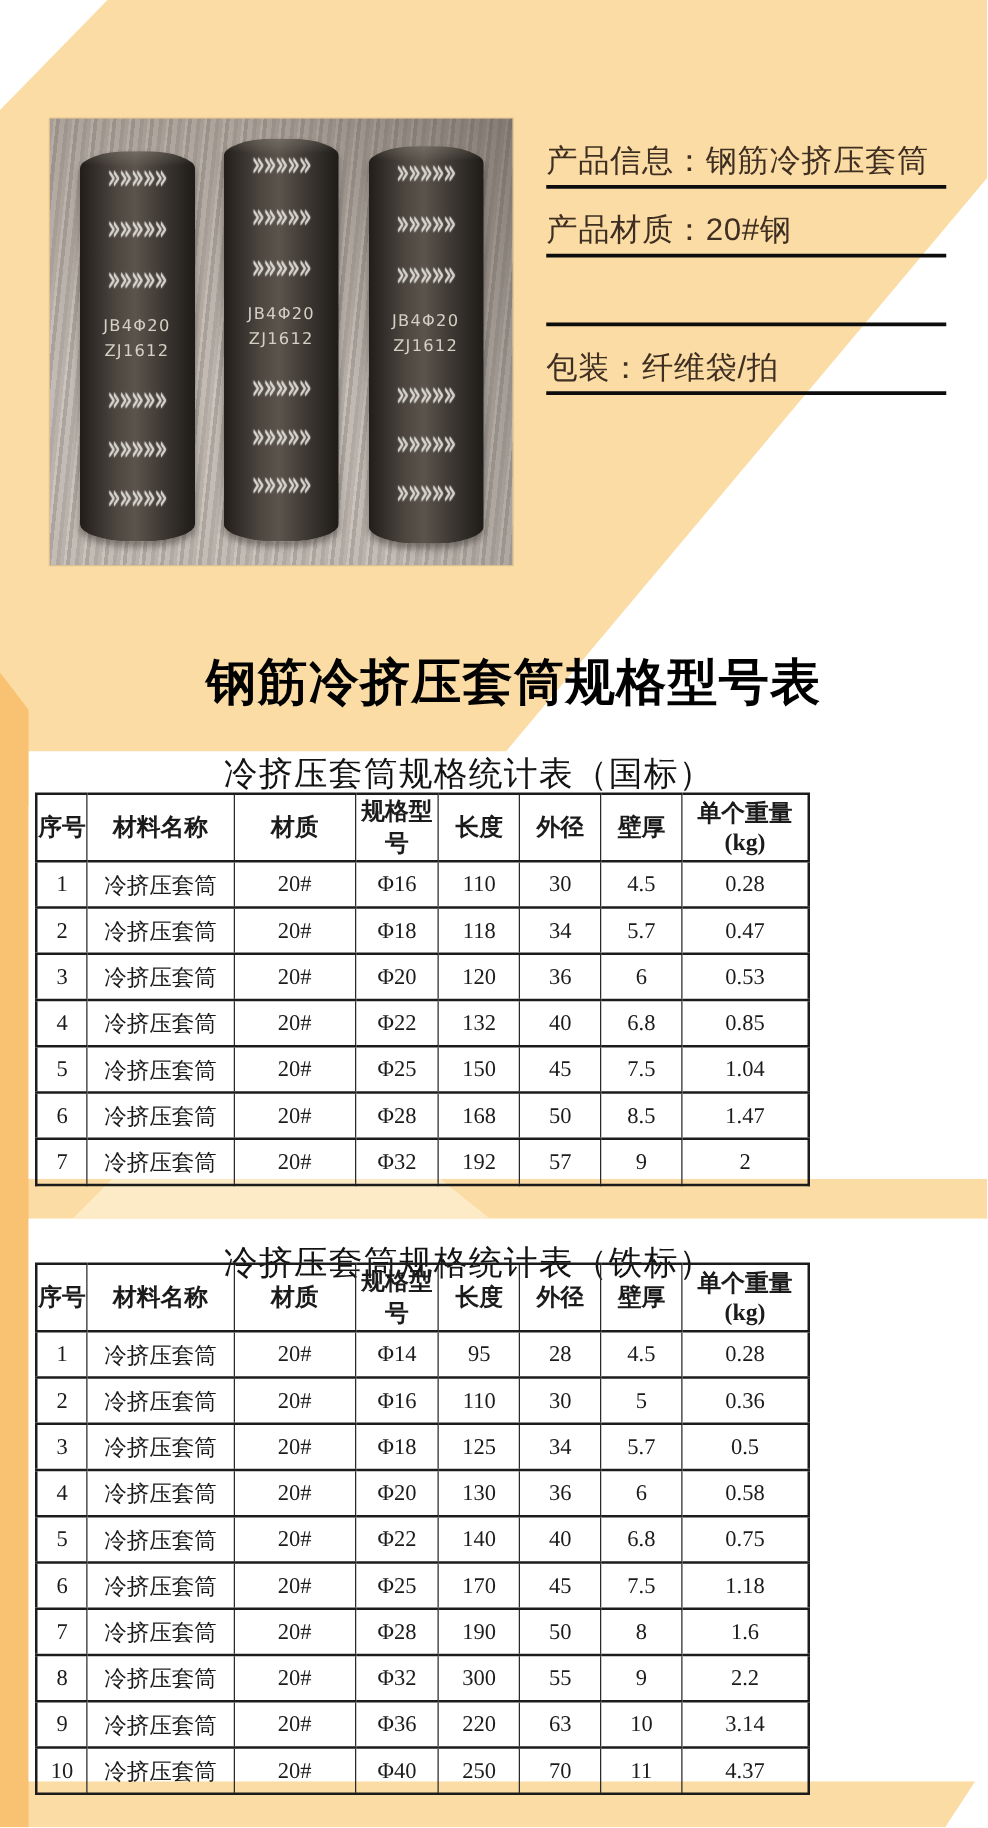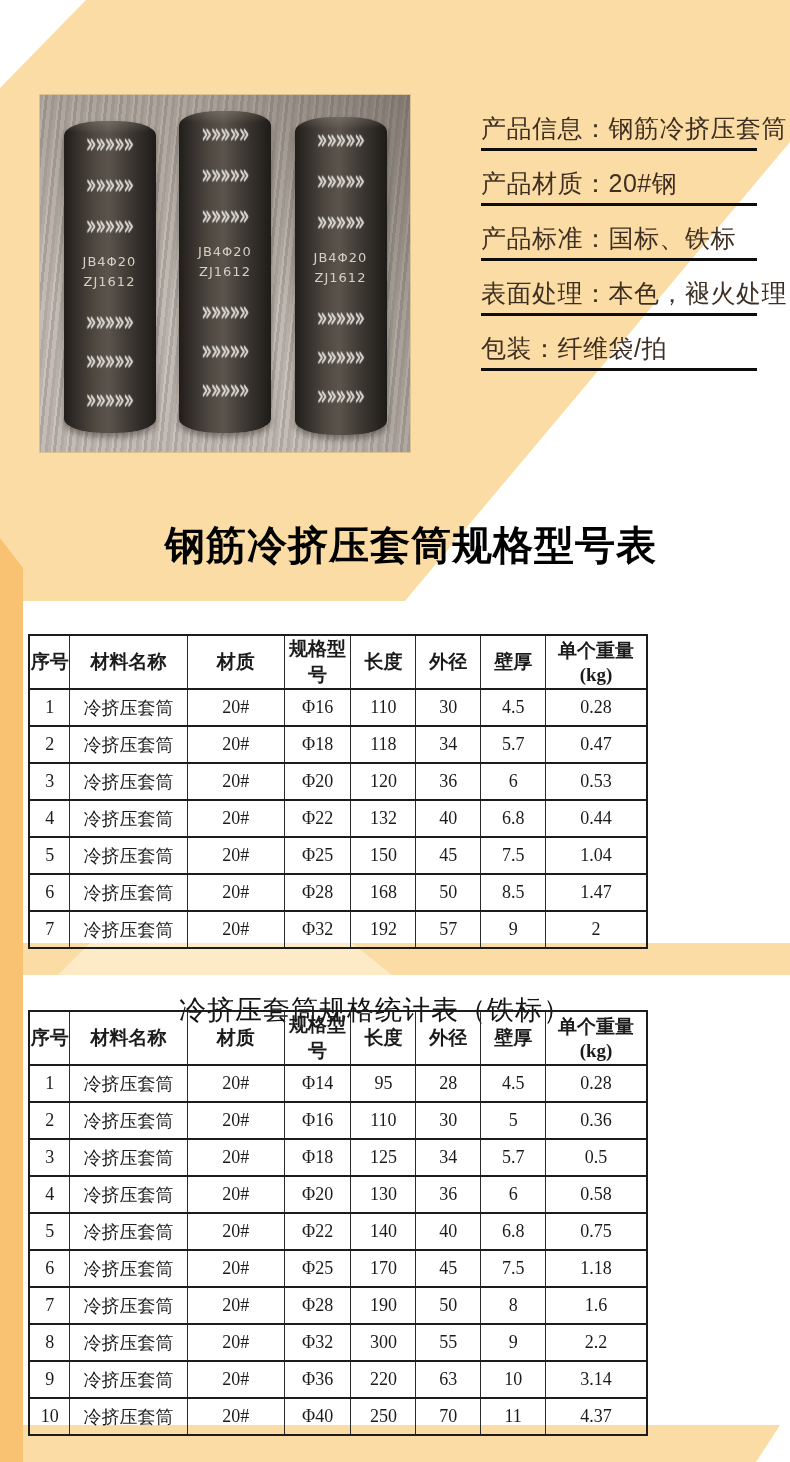--- a/index.html
+++ b/index.html
@@ -43,21 +43,21 @@
     transform:scaleY(1.7);opacity:.88;margin-top:24px;
     text-shadow:0 0 1px #fff;white-space:nowrap;user-select:none;
     font-family:"DejaVu Sans",sans-serif;
   }
   .band:first-child{margin-top:14px;}
   .stamp{margin-top:18px;text-align:center;color:#d4d0c6;font-size:13px;line-height:1.5;letter-spacing:1px;font-family:"DejaVu Sans",sans-serif;}
   .band.below{margin-top:22px;}
 
   
   .info-panel{position:absolute;left:437px;top:112px;width:320px;z-index:6;}
-  .info-line{height:55px;position:relative;margin-left:44px;}
+  .info-line{height:55px;position:relative;}
   .info-text{font-size:25px;color:#3f2f23;letter-spacing:.5px;white-space:nowrap;}
   .info-underline{position:absolute;left:0;right:0;top:36px;border-bottom:3px solid #0d0d0d;}
 
   
   .main-title{
     position:absolute;left:16px;top:518px;width:790px;text-align:center;z-index:6;
     font-size:40px;font-weight:800;color:#000;letter-spacing:1px;
   }
 
   
@@ -147,38 +147,34 @@
   <div class="info-panel">
       <div class="info-line">
         <div class="info-text">产品信息：钢筋冷挤压套筒</div>
         <div class="info-underline"></div>
       </div>
       <div class="info-line">
         <div class="info-text">产品材质：20#钢</div>
         <div class="info-underline"></div>
       </div>
       <div class="info-line">
-        <div class="info-text">产品标准：国标、铁标</div>
-        <div class="info-underline"></div>
-      </div>
-      <div class="info-line">
-        <div class="info-text">表面处理：本色，褪火处理</div>
         <div class="info-underline"></div>
       </div>
       <div class="info-line">
         <div class="info-text">包装：纤维袋/拍</div>
         <div class="info-underline"></div>
       </div>
     </div>
 
   <div class="main-title">钢筋冷挤压套筒规格型号表</div>
 
   <div class="card card-1"></div>
   <div class="card card-2"></div>
 
+  <div class="table-title tt-1">冷挤压套筒规格统计表（国标）</div>
   <table class="spec-table st-1">
       <colgroup>
         <col style="width: 6.6%;">
         <col style="width: 19%;">
         <col style="width: 15.7%;">
         <col style="width: 10.8%;">
         <col style="width: 10.5%;">
         <col style="width: 10.5%;">
         <col style="width: 10.5%;">
         <col style="width: 16.4%;">
@@ -227,21 +223,21 @@
           <td>0.53</td>
         </tr>
         <tr>
           <td>4</td>
           <td>冷挤压套筒</td>
           <td>20#</td>
           <td>Φ22</td>
           <td>132</td>
           <td>40</td>
           <td>6.8</td>
-          <td>0.44</td>
+          <td>0.85</td>
         </tr>
         <tr>
           <td>5</td>
           <td>冷挤压套筒</td>
           <td>20#</td>
           <td>Φ25</td>
           <td>150</td>
           <td>45</td>
           <td>7.5</td>
           <td>1.04</td>

